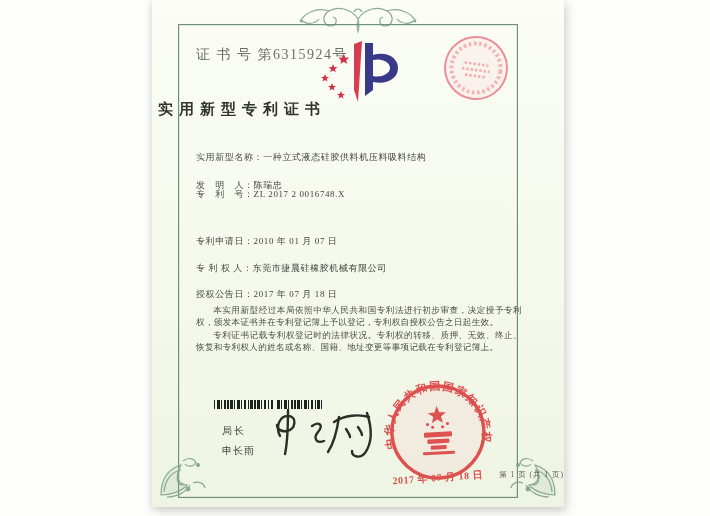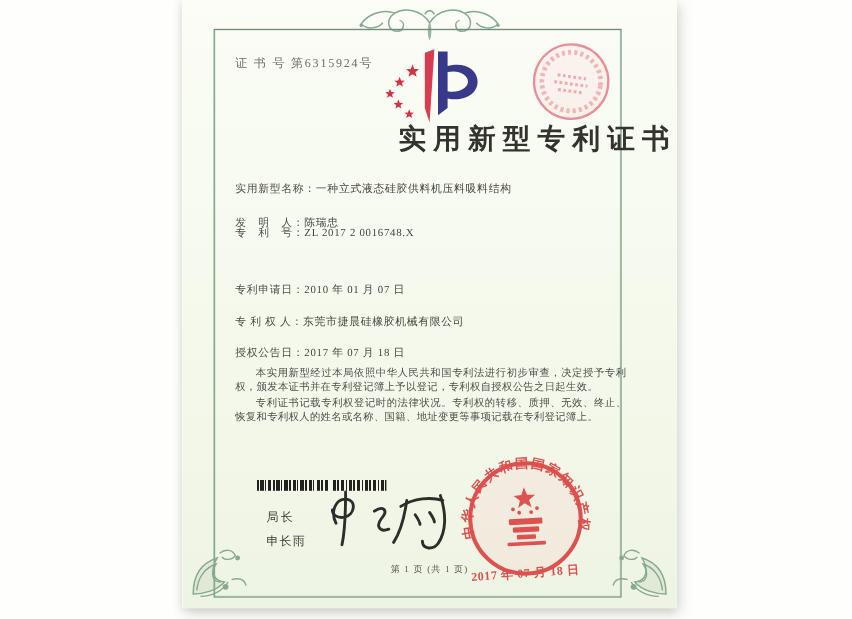--- a/index.html
+++ b/index.html
@@ -16,27 +16,27 @@
   .border-frame{
     position:absolute;left:26px;top:24px;width:338px;height:472px;
     border:1.6px solid #6d9077;
     box-shadow:inset 0 0 0 .5px rgba(109,144,119,.35);
   }
   .ornament-top{position:absolute;left:50%;top:2px;transform:translateX(-50%);}
   .corner{position:absolute;width:62px;height:62px;}
   .corner-bl{left:3px;top:437px;}
   .corner-br{right:3px;top:437px;transform:scaleX(-1);}
   .cert-no{
-    position:absolute;left:44px;top:46px;font-size:10px;letter-spacing:1.5px;color:#6b6f65;
+    position:absolute;left:44px;top:46px;font-size:14px;letter-spacing:1.5px;color:#6b6f65;
   }
   .agency-seal{position:absolute;left:288px;top:32px;width:72px;height:72px;opacity:.88;}
   .logo{position:absolute;left:50%;top:40px;transform:translateX(-50%);}
   .title{
-    position:absolute;left:0;top:100px;width:100%;text-align:right;
-    font-size:23px;letter-spacing:6px;color:#33332e;font-weight:600;text-indent:6px;
+    position:absolute;left:0;top:100px;width:100%;text-align:left;
+    font-size:15px;letter-spacing:6px;color:#33332e;font-weight:600;text-indent:6px;
   }
   .field{
     position:absolute;left:44px;right:38px;font-size:9px;color:#4c4c47;letter-spacing:.6px;
     white-space:nowrap;
   }
   .field .lbl{color:#4c4c47;}
   .field .val{color:#45453f;margin-top:43px;}
   .body-text{
     position:absolute;left:44px;right:42px;top:304px;
     font-size:8.6px;line-height:12.4px;color:#4e4e49;text-align:justify;letter-spacing:.3px;
@@ -48,21 +48,21 @@
       #20201e 0 1.5px,transparent 1.5px 3px,
       #20201e 3px 5.6px,transparent 5.6px 7px,
       #20201e 7px 7.8px,transparent 7.8px 9.6px,
       #20201e 9.6px 12.2px,transparent 12.2px 13.4px);
   }
   .director{position:absolute;left:70px;top:424px;font-size:10px;color:#3e3e3a;letter-spacing:2px;}
   .director .line2{margin-top:6px;letter-spacing:1px;}
   .signature{position:absolute;left:112px;top:402px;}
   .issuing-seal{position:absolute;left:228px;top:380px;opacity:.93;}
   .footer-page{
-    position:absolute;left:0;top:470px;width:100%;text-align:center;
+    position:absolute;left:0;top:470px;width:100%;text-align:right;
     font-size:7.5px;letter-spacing:1px;color:#56564f;
   }
   .gfl{stroke:#87a98f;fill:none;stroke-width:1.2;}
 </style>
 </head>
 <body>
 
 <div class="paper">
 
   <svg class="ornament-top" width="132" height="34" viewBox="0 0 132 34">

